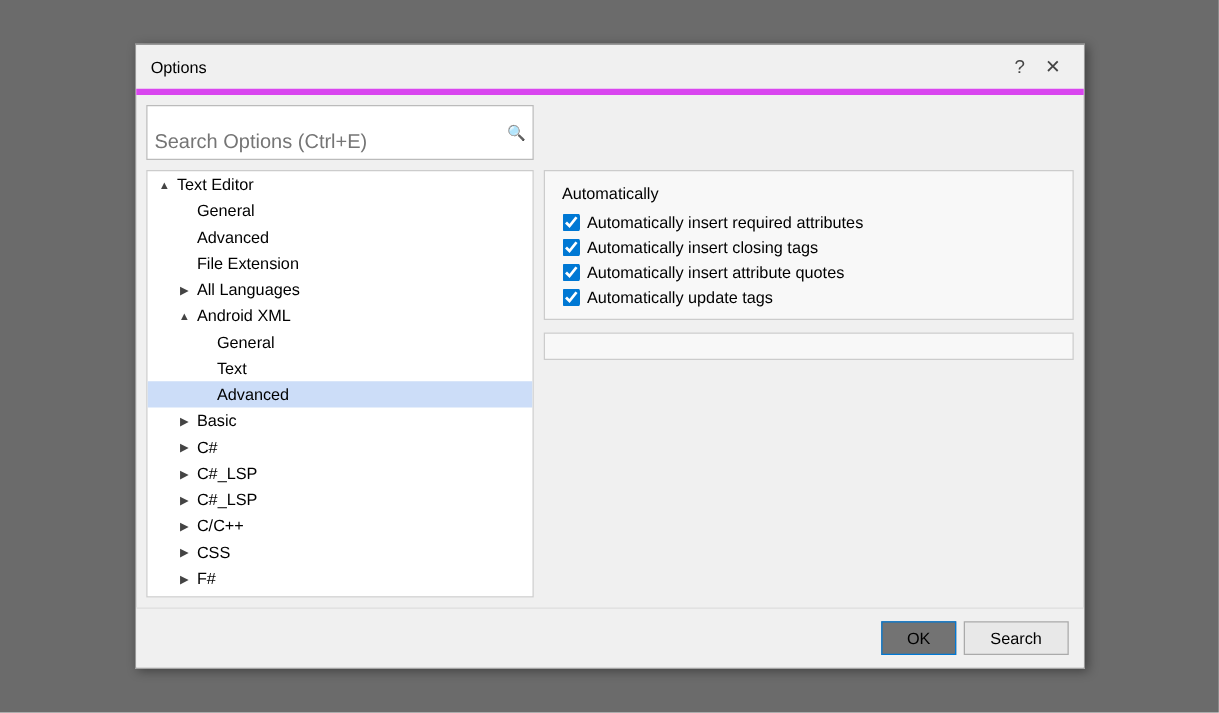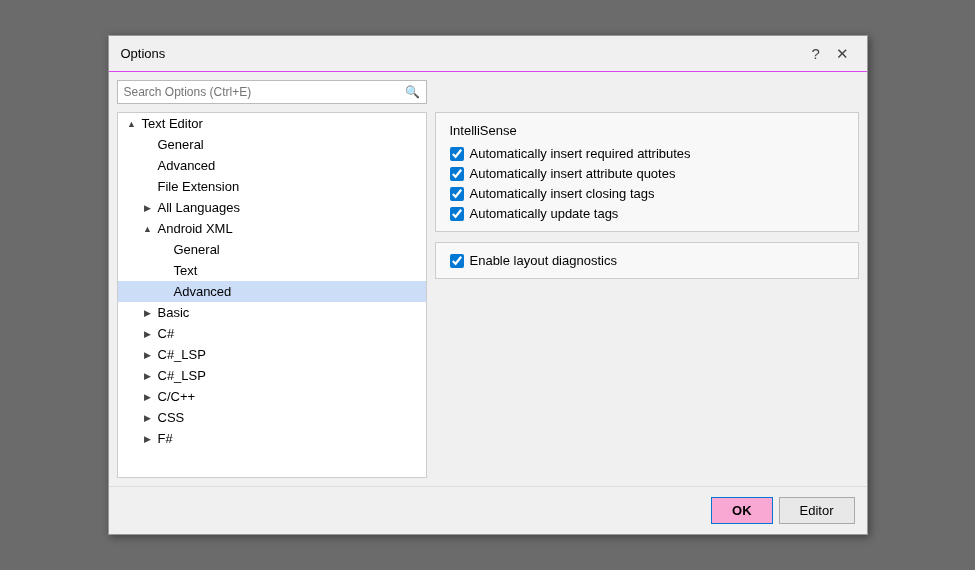--- a/index.html
+++ b/index.html
@@ -21,21 +21,21 @@
       display: flex;
       flex-direction: column;
       box-shadow: 2px 2px 8px rgba(0,0,0,0.4);
     }
     .title-bar {
       background: #f0f0f0;
       padding: 8px 12px;
       display: flex;
       align-items: center;
       justify-content: space-between;
-      border-bottom: 1px solid #d946ef;
+      border-bottom: 5px solid #d946ef;
     }
     .title-bar-left {
       display: flex;
       align-items: center;
       gap: 8px;
     }
     .title-text {
       font-size: 13px;
       color: #000;
     }
@@ -61,22 +61,22 @@
     }
     .search-wrapper {
       width: 310px;
       position: relative;
       margin-bottom: 8px;
     }
     .search-wrapper input {
       width: 100%;
       border: 1px solid #bbb;
       background: #fff;
-      padding: 4px 24px 4px 6px;
-      font-size: 12px;
+      padding: 20px 24px 4px 6px;
+      font-size: 16px;
       color: #ef4444;
       outline: none;
     }
     .search-icon-span {
       position: absolute;
       right: 6px;
       top: 50%;
       transform: translateY(-50%);
       font-size: 12px;
       color: #666;
@@ -163,23 +163,22 @@
     }
     .footer-btn {
       padding: 5px 20px;
       font-size: 13px;
       cursor: pointer;
       background: #e8e8e8;
       border: 1px solid #aaa;
       color: #000;
     }
     .footer-btn.primary {
-      background: #f9a8d4;
+      background: #737373;
       border: 1.5px solid #0078d4;
-      font-weight: bold;
     }
   </style>
 </head>
 <body>
 
 <div class="dialog">
 
   <div class="title-bar">
     <div class="title-bar-left">
       <span class="title-text">Options</span>
@@ -262,50 +261,44 @@
           </div>
           <div class="tree-item indent1">
             <span class="arrow">▶</span>
             <span>F#</span>
           </div>
         </div>
 
       <div class="right-panel">
 
         <div class="section-box">
-          <div class="section-title">IntelliSense</div>
+          <div class="section-title">Automatically</div>
           <div id="intellisense-items">
               <div class="checkbox-row">
                 <input type="checkbox" checked="" style="">
                 <span class="checkbox-label">Automatically insert required attributes</span>
               </div>
               <div class="checkbox-row">
                 <input type="checkbox" checked="" style="">
-                <span class="checkbox-label">Automatically insert attribute quotes</span>
+                <span class="checkbox-label">Automatically insert closing tags</span>
               </div>
               <div class="checkbox-row">
                 <input type="checkbox" checked="" style="">
-                <span class="checkbox-label">Automatically insert closing tags</span>
+                <span class="checkbox-label">Automatically insert attribute quotes</span>
               </div>
               <div class="checkbox-row">
                 <input type="checkbox" checked="" style="">
                 <span class="checkbox-label">Automatically update tags</span>
               </div>
             </div>
         </div>
 
         <div class="section-box">
-          <div id="analysis-items">
-              <div class="checkbox-row">
-                <input type="checkbox" checked="" style="">
-                <span class="checkbox-label">Enable layout diagnostics</span>
-              </div>
-            </div>
         </div>
       </div>
     </div>
   </div>
 
   <div class="dialog-footer">
     <button class="footer-btn primary">OK</button>
-    <button class="footer-btn">Editor</button>
+    <button class="footer-btn">Search</button>
   </div>
 </div>
 
 </body></html>

